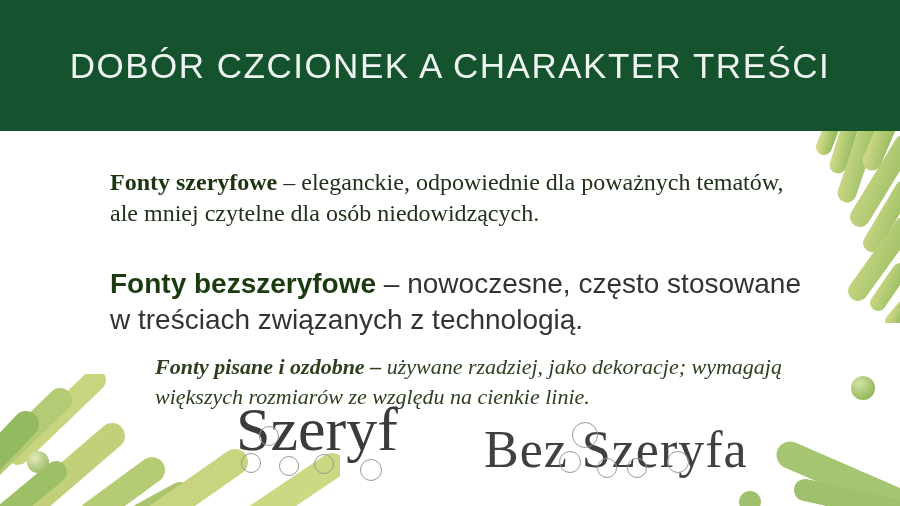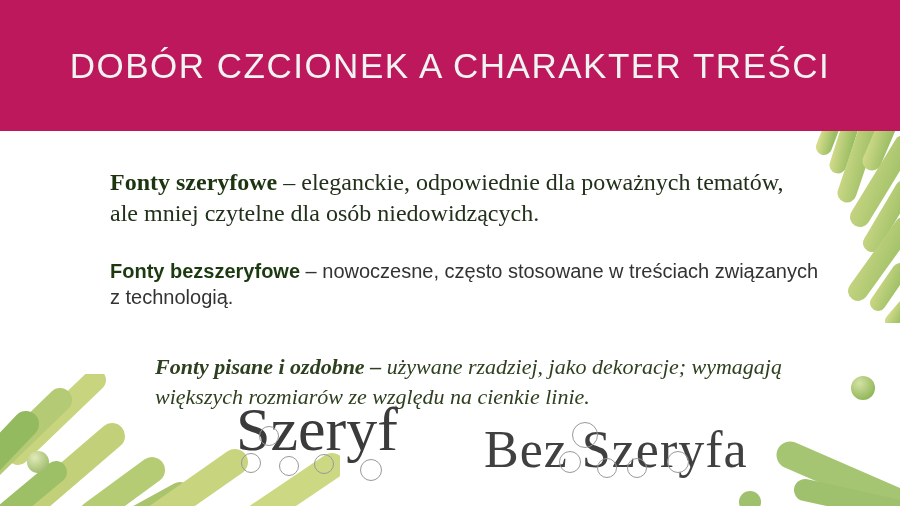--- a/index.html
+++ b/index.html
@@ -3,36 +3,36 @@
 <meta charset="utf-8">
 <style>
   html,body{margin:0;padding:0;background:#e8e8e8;}
   .slide{
     position:relative; width:900px; height:506px; background:#ffffff;
     overflow:hidden; font-family:"Liberation Sans",sans-serif;
   }
   
   .header{
     position:absolute; left:0; top:0; width:900px; height:131px;
-    background:#be185d; display:flex; align-items:center; justify-content:center;
+    background:#14532d; display:flex; align-items:center; justify-content:center;
   }
   .title{
     color:#eef4f1; font-size:35px; font-weight:400; letter-spacing:1.5px;
     font-family:"Liberation Sans",sans-serif; white-space:nowrap;
   }
   
   .p1{
     position:absolute; left:110px; top:143px; width:705px;
     font-family:"Liberation Serif",serif; font-size:24px; line-height:1.28;
     color:#22311a;
   }
   .p1 b{color:#1c3510;}
   .p2{
     position:absolute; left:110px; top:238px; width:715px;
-    font-family:"Liberation Sans",sans-serif; font-size:20px; line-height:1.3;
+    font-family:"Liberation Sans",sans-serif; font-size:28px; line-height:1.3;
     color:#333333;
   }
   .p2 b{color:#1c3a10;}
   .p3{
     position:absolute; left:112px; top:330px; width:700px;
     font-family:"Liberation Serif",serif; font-style:italic; font-size:22px;
     line-height:1.35; color:#2e401f;margin-left:43px;
   }
   .p3 b{font-weight:bold;}
   

